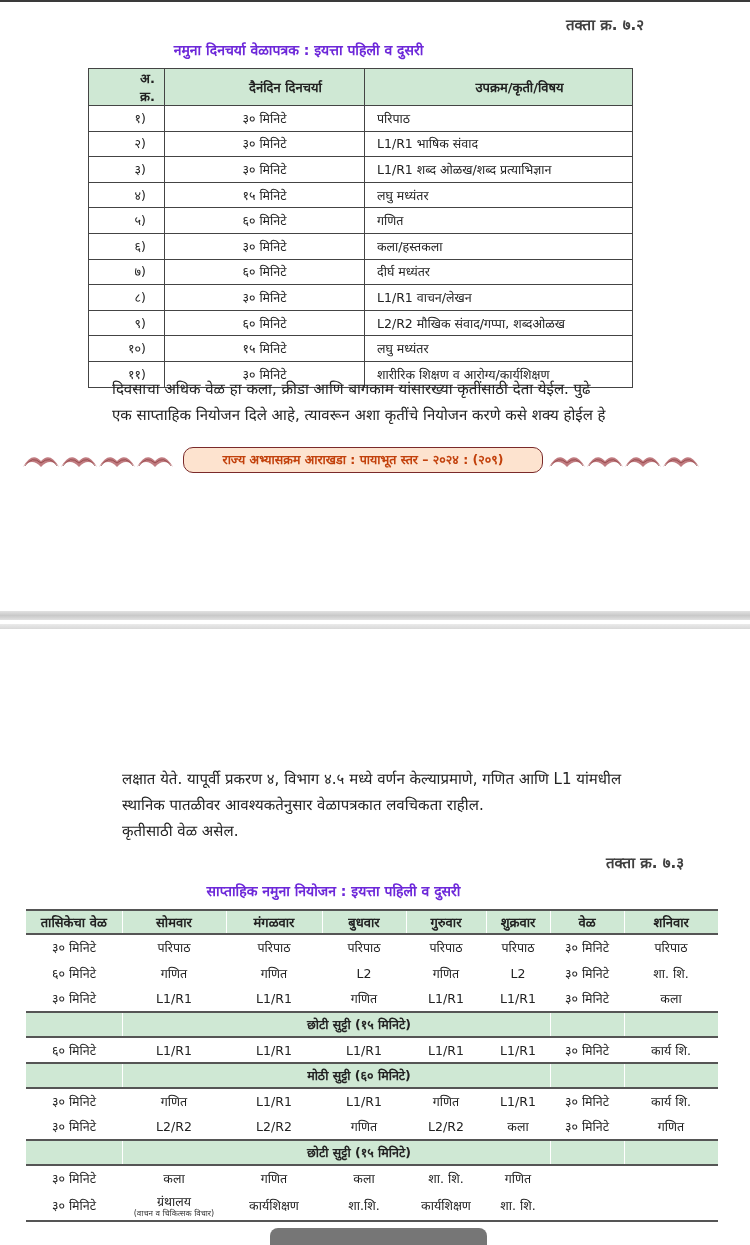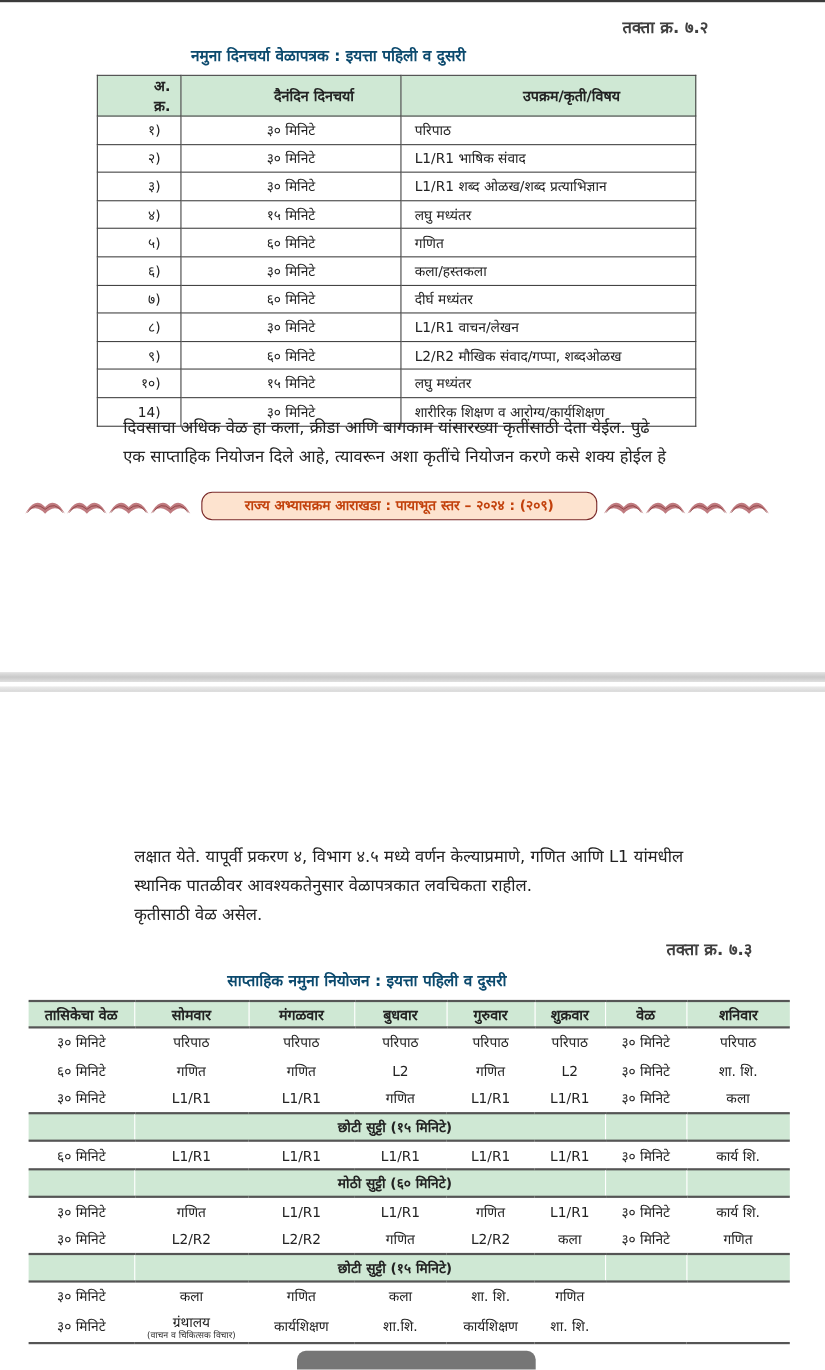--- a/index.html
+++ b/index.html
@@ -7,21 +7,21 @@
   body { font-family: "DejaVu Sans", sans-serif; color: #222; position: relative; }
 
   .page-top { position: absolute; left: 0; top: 0; width: 750px; height: 600px; background: #fff; border-top: 2px solid #3a3a3a; }
   .page-bottom { position: absolute; left: 0; top: 630px; width: 750px; height: 615px; background: #fff; }
 
   .page-gap { position: absolute; left: 0; top: 611px; width: 750px; height: 20px; }
   .page-gap .bar1 { position: absolute; left:0; top:0; width:100%; height: 9px; background: linear-gradient(#e2e2e2, #c9c9c9, #e0e0e0); }
   .page-gap .bar2 { position: absolute; left:0; top:13px; width:100%; height: 5px; background: linear-gradient(#ebebeb, #d8d8d8); }
 
   .table-num { position: absolute; font-weight: bold; font-size: 15px; color: #404040; }
-  .table-title { position: absolute; left: 0; width: 597px; text-align: center; font-size: 14px; font-weight: bold; color: #0c4a6e; }
+  .table-title { position: absolute; left: 0; width: 597px; text-align: center; font-size: 14px; font-weight: bold; color: #6d28d9; }
 
   
   .t72 { position: absolute; left: 88px; top: 66px; width: 545px; border-collapse: collapse; font-size: 12.5px; }
   .t72 th, .t72 td { border: 1.3px solid #444; height: 25.6px; padding: 0 6px; }
   .t72 th { background: #cfe8d4; font-weight: bold; font-size: 13px; height: 23px; padding-left: 48px; }
   .t72 td.c0 { text-align: right; width: 76px; padding-right: 18px; }
   .t72 td.c1 { text-align: center; width: 200px; }
   .t72 td.c2 { text-align: left; padding-left: 12px; }
 
   .para { position: absolute; font-size: 15px; line-height: 26px; color: #222; }
@@ -104,21 +104,21 @@
           <td class="c0">९)</td>
           <td class="c1">६० मिनिटे</td>
           <td class="c2">L2/R2 मौखिक संवाद/गप्पा, शब्दओळख</td>
         </tr>
         <tr>
           <td class="c0">१०)</td>
           <td class="c1">१५ मिनिटे</td>
           <td class="c2">लघु मध्यंतर</td>
         </tr>
         <tr>
-          <td class="c0">14)</td>
+          <td class="c0">११)</td>
           <td class="c1">३० मिनिटे</td>
           <td class="c2">शारीरिक शिक्षण व आरोग्य/कार्यशिक्षण</td>
         </tr>
       </tbody>
   </table>
 
   <div class="para" style="left:112px; top:374px;">
     <div>दिवसाचा अधिक वेळ हा कला, क्रीडा आणि बागकाम यांसारख्या कृतींसाठी देता येईल. पुढे</div>
     <div>एक साप्ताहिक नियोजन दिले आहे, त्यावरून अशा कृतींचे नियोजन करणे कसे शक्य होईल हे</div>
   </div>

